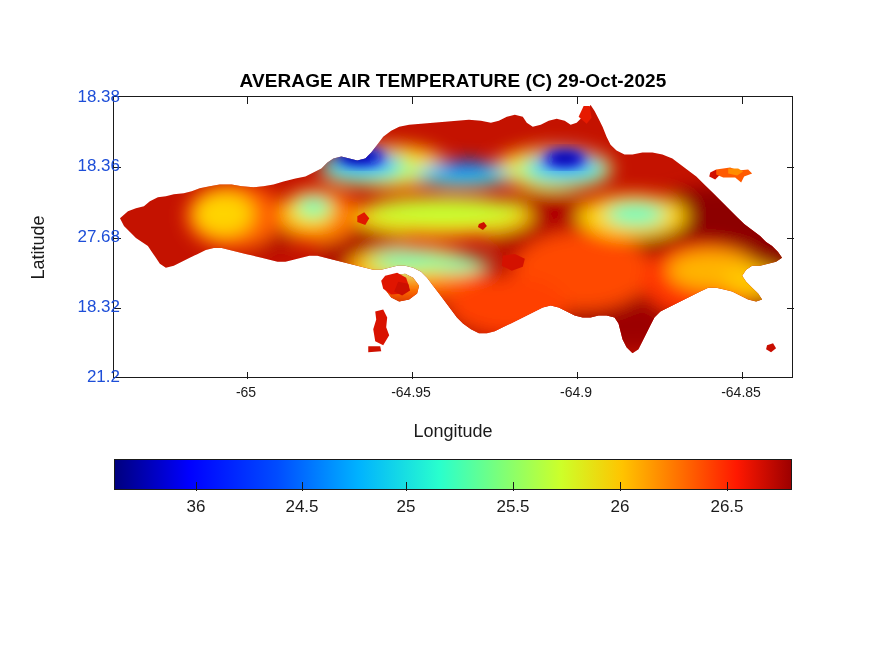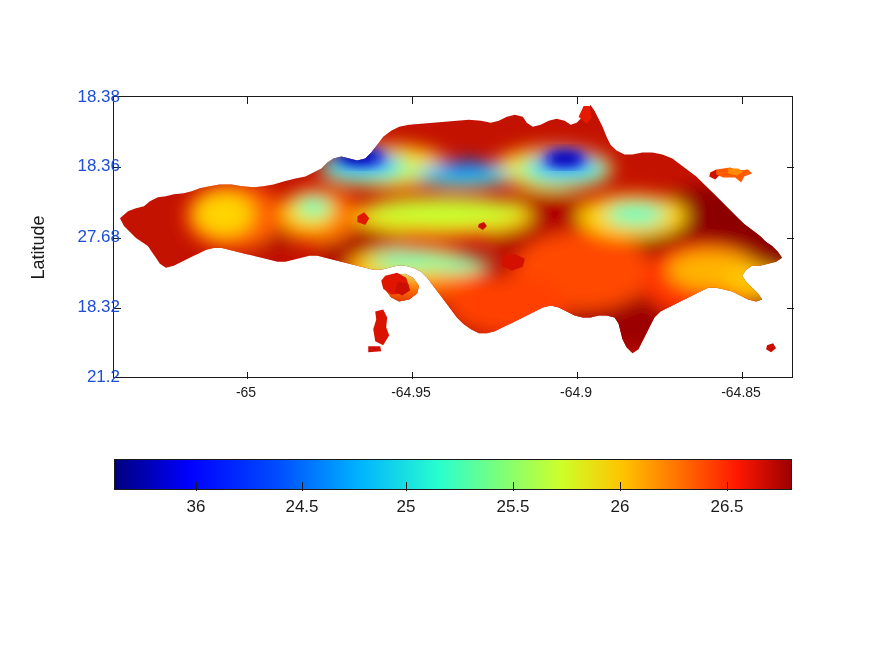--- a/index.html
+++ b/index.html
@@ -50,20 +50,21 @@
           #9d0000 100%);}
   .cbtick{position:absolute;top:482px;width:1.4px;height:9px;background:#1a1a1a;}
   .cblab{position:absolute;top:497px;font-size:17px;color:#1a1a1a;
          transform:translateX(-50%);white-space:nowrap;}
 </style>
 </head>
 <body>
 
 <div id="fig">
 
+  <div id="title">AVERAGE AIR TEMPERATURE (C) 29-Oct-2025</div>
 
   <div id="axes">
     <svg id="mapsvg" viewBox="0 0 680 282" preserveAspectRatio="none">
       <defs>
         <filter id="soft" x="-25%" y="-25%" width="150%" height="150%">
           <feGaussianBlur stdDeviation="9"></feGaussianBlur>
         </filter>
         <filter id="soft2" x="-25%" y="-25%" width="150%" height="150%">
           <feGaussianBlur stdDeviation="6"></feGaussianBlur>
         </filter>
@@ -212,20 +213,21 @@
   <div class="xlab" style="left:411px">-64.95</div>
   <div class="xlab" style="left:576px">-64.9</div>
   <div class="xlab" style="left:741px">-64.85</div>
 
   <div class="ylab" style="top:97px">18.38</div>
   <div class="ylab" style="top:166px">18.36</div>
   <div class="ylab" style="top:237px">27.68</div>
   <div class="ylab" style="top:307px">18.32</div>
   <div class="ylab" style="top:377px">21.2</div>
 
+  <div id="xaxis-title">Longitude</div>
   <div id="yaxis-title">Latitude</div>
 
   <div id="cbar"></div>
   <div class="cbtick" style="left:196px"></div>
   <div class="cbtick" style="left:302px"></div>
   <div class="cbtick" style="left:406px"></div>
   <div class="cbtick" style="left:513px"></div>
   <div class="cbtick" style="left:620px"></div>
   <div class="cbtick" style="left:727px"></div>
 

